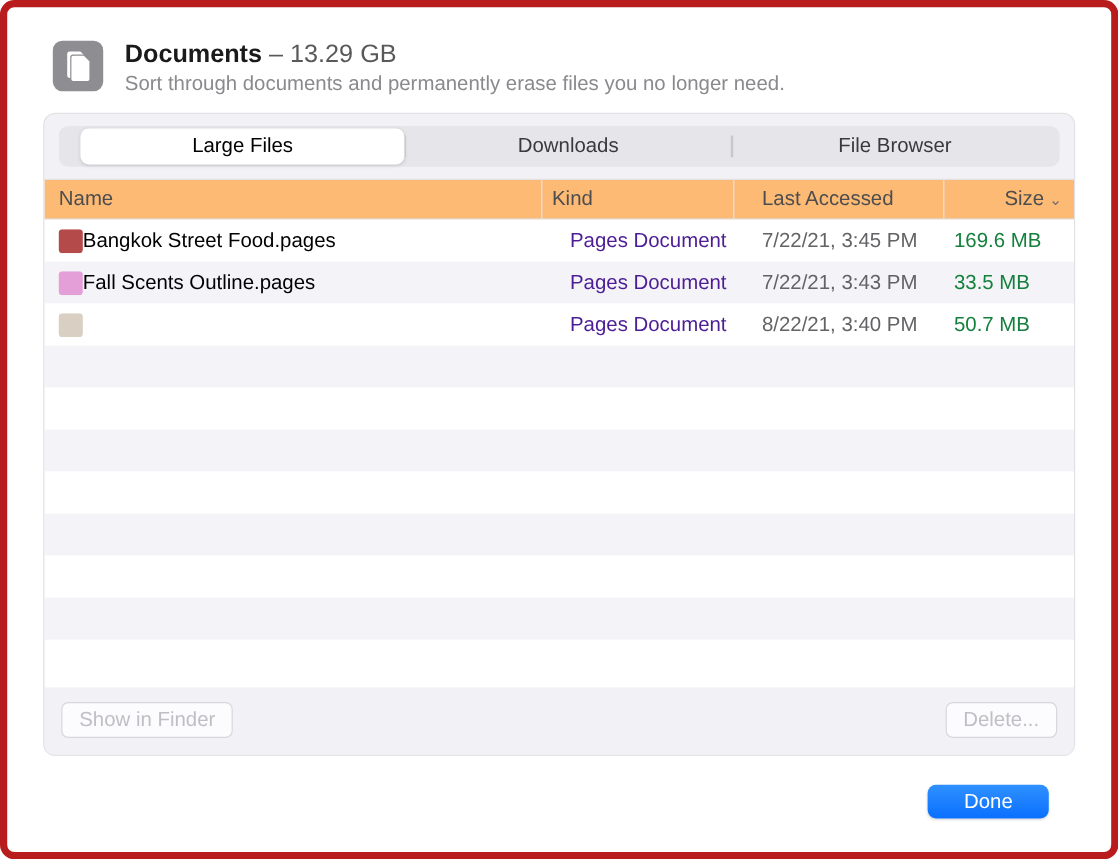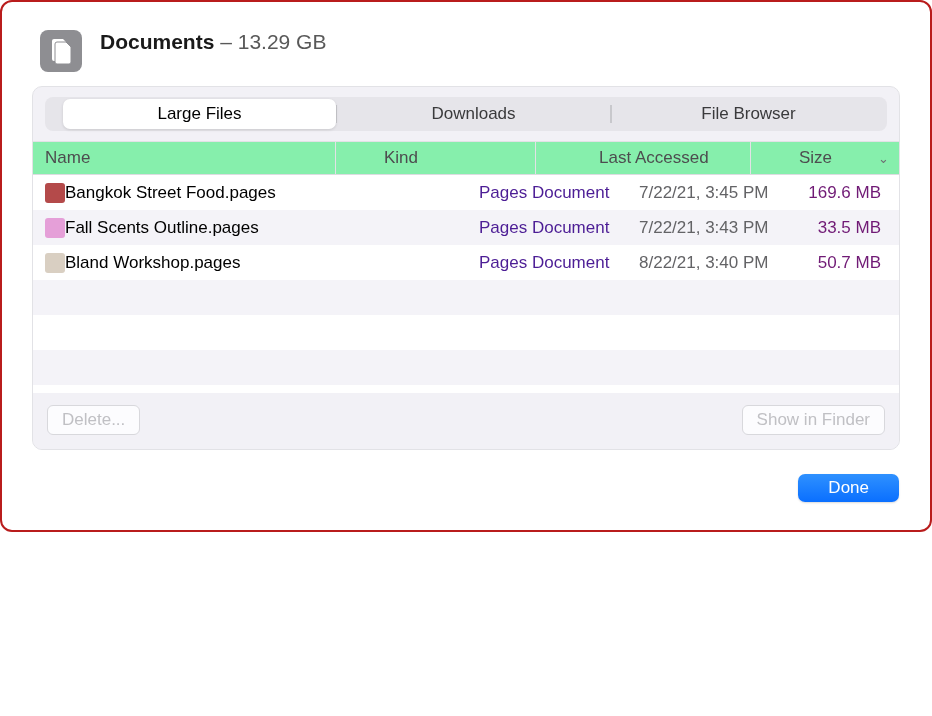--- a/index.html
+++ b/index.html
@@ -5,22 +5,22 @@
     * { box-sizing: border-box; margin: 0; padding: 0; }
     html, body {
       width: 932px;
       height: 716px;
       font-family: -apple-system, "Helvetica Neue", Helvetica, Arial, sans-serif;
       background: #fff;
       color: #262626;
     }
     .window {
       width: 932px;
-      height: 532px;
-      border: 2px solid #b91c1c;
+      height: 716px;
+      border: 6px solid #b91c1c;
       border-radius: 12px;
       background: #fff;
       display: flex;
       flex-direction: column;
       overflow: hidden;
     }
     .header {
       display: flex;
       align-items: flex-start;
       padding: 28px 30px 14px 38px;
@@ -94,39 +94,38 @@
     }
     .table-wrap {
       margin: 10px 0 0 0;
       flex: 1;
       display: flex;
       flex-direction: column;
       overflow: hidden;
     }
     .table-header {
       display: flex;
-      background: #86efac;
+      background: #fdba74;
       border-top: 1px solid #e2e2e6;
       border-bottom: 1px solid #dcdce0;
       font-size: 17px;
       color: #4d4d4f;
-      gap: 40px;
     }
     .th {
       padding: 6px 8px;
       border-right: 1px solid #e2e2e6;
       display: flex;
       align-items: center;
       gap: 4px;
     }
     .th:last-child { border-right: none; }
     .col-name { flex: 1; padding-left: 12px;}
     .col-kind { width: 160px; }
     .col-accessed { width: 160px; margin-left: 15px; }
-    .col-size { width: 108px; justify-content: space-between; padding-right: 10px;}
+    .col-size { width: 108px; justify-content: flex-end; padding-right: 10px;}
     .chevron-down {
       font-size: 13px;
       color: #6e6e72;
     }
     .table-body {
       flex: 1;
       overflow: auto;
       background: #fff;
     }
     .tr {
@@ -135,21 +134,21 @@
       height: 35px;
       font-size: 17px;
       color: #000;
     }
     .tr:nth-child(odd) { background: #fff; }
     .tr:nth-child(even) { background: #f4f3f8; }
     .td { padding: 0 8px; overflow: hidden; text-overflow: ellipsis; white-space: nowrap;}
     .td-name { flex: 1; padding-left: 12px; display:flex; align-items:center; }
     .td-kind { width: 160px; color: #4c1d95;}
     .td-accessed { width: 160px; color: #636366;}
-    .td-size { width: 108px; text-align: right; padding-right: 18px; color: #701a75;}
+    .td-size { width: 108px; padding-right: 18px; color: #15803d;}
     .file-thumb {
       width: 20px;
       height: 20px;
       border-radius: 3px;
       flex-shrink: 0;
     }
     
     .empty-row {
       height: 35px;
     }
@@ -167,21 +166,21 @@
       padding: 4px 14px;
       border-radius: 6px;
       border: 1px solid #d8d8dc;
       background: #fcfcfe;
       color: #c0c0c4;
       cursor: default;
     }
     .footer {
       display: flex;
       justify-content: flex-end;
-      padding: 24px 31px 28px 36px;
+      padding: 24px 52px 28px 36px;
     }
     .btn-primary {
       font-size: 17px;
       padding: 4px 30px;
       border-radius: 7px;
       border: none;
       background: linear-gradient(#2f91ff, #0a6fff);
       color: #fff;
       cursor: pointer;
       box-shadow: 0 1px 2px rgba(0,0,0,0.15);
@@ -196,20 +195,21 @@
     <div class="header-icon">
       <svg width="26" height="28" viewBox="0 0 26 28" fill="none">
         <path d="M6 2 H15 L20 7 V22 a2 2 0 0 1 -2 2 H6 a2 2 0 0 1 -2 -2 V4 a2 2 0 0 1 2 -2 Z" fill="#ffffff"></path>
         <path d="M9 5 H18 L23 10 V25 a2 2 0 0 1 -2 2 H9 a2 2 0 0 1 -2 -2 V7 a2 2 0 0 1 2 -2 Z" fill="#ffffff" stroke="#8e8e92" stroke-width="1"></path>
       </svg>
     </div>
     <div class="header-text">
       <div class="title-row">
         <b>Documents</b><span> – </span><span>13.29 GB</span>
       </div>
+      <div class="subtitle">Sort through documents and permanently erase files you no longer need.</div>
     </div>
   </div>
 
   <div class="content">
 
     <div class="segmented">
       <div class="segmented-item active">Large Files</div>
       <div class="segmented-divider"></div>
       <div class="segmented-item">Downloads</div>
       <div class="segmented-divider"></div>
@@ -243,38 +243,37 @@
             <div class="file-thumb" style="background:#e59fd8;"></div>
             <span>Fall Scents Outline.pages</span>
           </div>
           <div class="td td-kind">Pages Document</div>
           <div class="td td-accessed">7/22/21, 3:43 PM</div>
           <div class="td td-size">33.5 MB</div>
         </div>
         <div class="tr">
           <div class="td td-name">
             <div class="file-thumb" style="background:#d9cfc2;"></div>
-            <span>Bland Workshop.pages</span>
           </div>
           <div class="td td-kind">Pages Document</div>
           <div class="td td-accessed">8/22/21, 3:40 PM</div>
           <div class="td td-size">50.7 MB</div>
         </div>
         <div class="empty-row"></div>
         <div class="empty-row"></div>
         <div class="empty-row"></div>
         <div class="empty-row"></div>
         <div class="empty-row"></div>
         <div class="empty-row"></div>
         <div class="empty-row"></div>
       </div>
 
       <div class="bottom-bar">
+        <button class="btn-flat" disabled="">Show in Finder</button>
         <button class="btn-flat" disabled="">Delete...</button>
-        <button class="btn-flat" disabled="">Show in Finder</button>
       </div>
     </div>
 
   </div>
 
   <div class="footer">
     <button class="btn-primary">Done</button>
   </div>
 
 </div>

